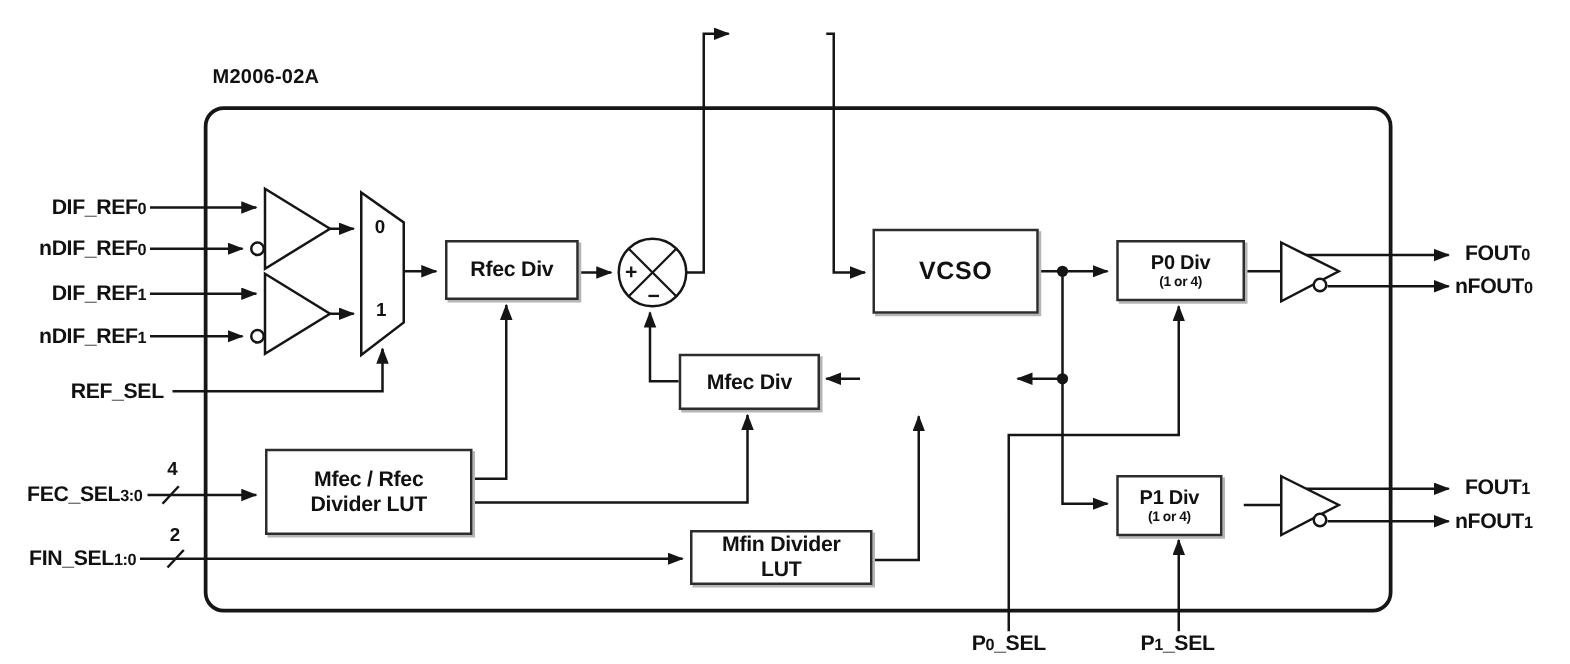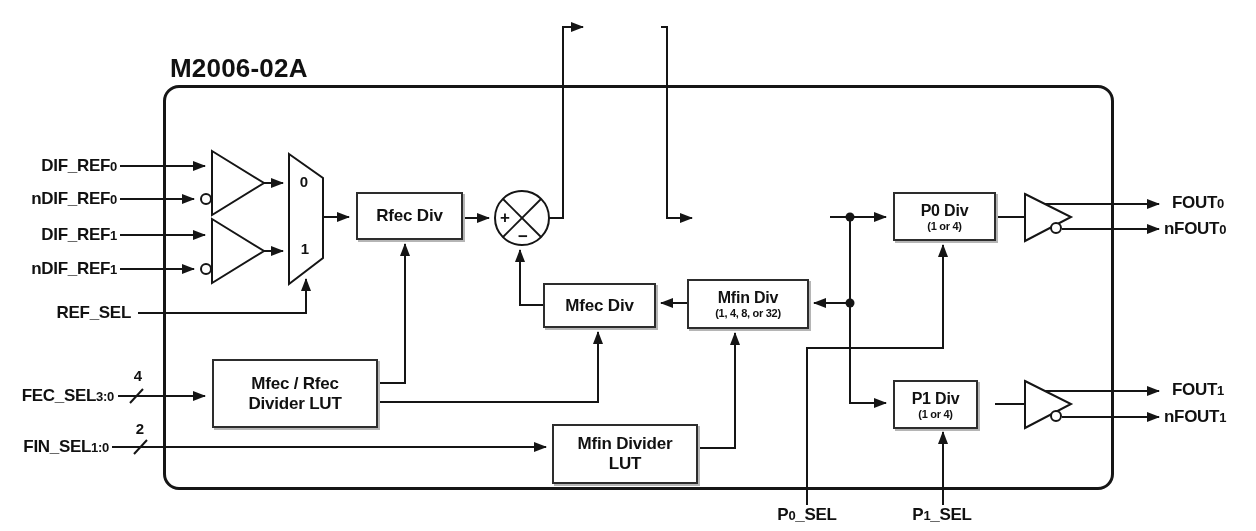--- a/index.html
+++ b/index.html
@@ -21,21 +21,21 @@
   .bl{font-size:17px;line-height:20px;letter-spacing:-0.2px;}
   .bl-lg{font-size:20px;line-height:22px;letter-spacing:0.5px;}
   .bs{font-size:11px;line-height:13px;letter-spacing:-0.3px;}
   .label{position:absolute;z-index:3;font-weight:bold;white-space:nowrap;}
   .port{font-size:17px;height:20px;line-height:20px;letter-spacing:-0.3px;}
   .sub{font-size:13px;}
   .pl{text-align:right;left:0;}
   .pc{text-align:center;}
   .muxnum{font-size:15px;width:16px;height:20px;line-height:20px;text-align:center;}
   .busnum{font-size:15px;width:20px;height:18px;line-height:18px;text-align:center;}
-  .chip-title{left:170px;top:53px;font-size:26px;letter-spacing:0.2px;}
+  .chip-title{left:170px;top:53px;font-size:16px;letter-spacing:0.2px;}
 </style>
 </head>
 <body>
 
 <div class="canvas">
 
   <div class="chip-boundary"></div>
 
   <svg class="wires" width="1256" height="531" viewBox="0 0 1256 531">
     <defs>
@@ -110,46 +110,45 @@
     </g>
   </svg>
 
   <div class="label chip-title">M2006-02A</div>
 
 
   <div class="block" style="left:356px;top:192px;width:107px;height:48px">
     <div class="bl">Rfec Div</div>
   </div>
 
+  <div class="block" style="left:698px;top:183px;width:133px;height:68px">
+    <div class="bl-lg">VCSO</div>
+  </div>
 
   <div class="block" style="left:543px;top:283px;width:113px;height:45px">
     <div class="bl">Mfec Div</div>
   </div>
 
-  <div class="block" style="left:687px;top:279px;width:122px;height:50px">
-    <div class="bl" style="font-size:16px;line-height:19px">Mfin Div</div>
-    <div class="bs">(1, 4, 8, or 32)</div>
-  </div>
 
   <div class="block" style="left:893px;top:192px;width:103px;height:49px">
     <div class="bl" style="font-size:16px;line-height:19px">P0 Div</div>
     <div class="bs">(1 or 4)</div>
   </div>
 
   <div class="block" style="left:893px;top:380px;width:85px;height:49px">
     <div class="bl" style="font-size:16px;line-height:19px">P1 Div</div>
     <div class="bs">(1 or 4)</div>
   </div>
 
   <div class="block" style="left:212px;top:359px;width:166px;height:69px">
     <div class="bl">Mfec / Rfec</div>
     <div class="bl">Divider LUT</div>
   </div>
 
-  <div class="block" style="left:552px;top:424px;width:146px;height:60px">
+  <div class="block" style="left:552px;top:424px;width:146px;height:44px">
     <div class="bl">Mfin Divider</div>
     <div class="bl">LUT</div>
   </div>
 
   <div class="label muxnum" style="left:296px;top:172px">0</div>
   <div class="label muxnum" style="left:297px;top:239px">1</div>
 
   <div class="label busnum" style="left:128px;top:367px">4</div>
   <div class="label busnum" style="left:130px;top:420px">2</div>
 

